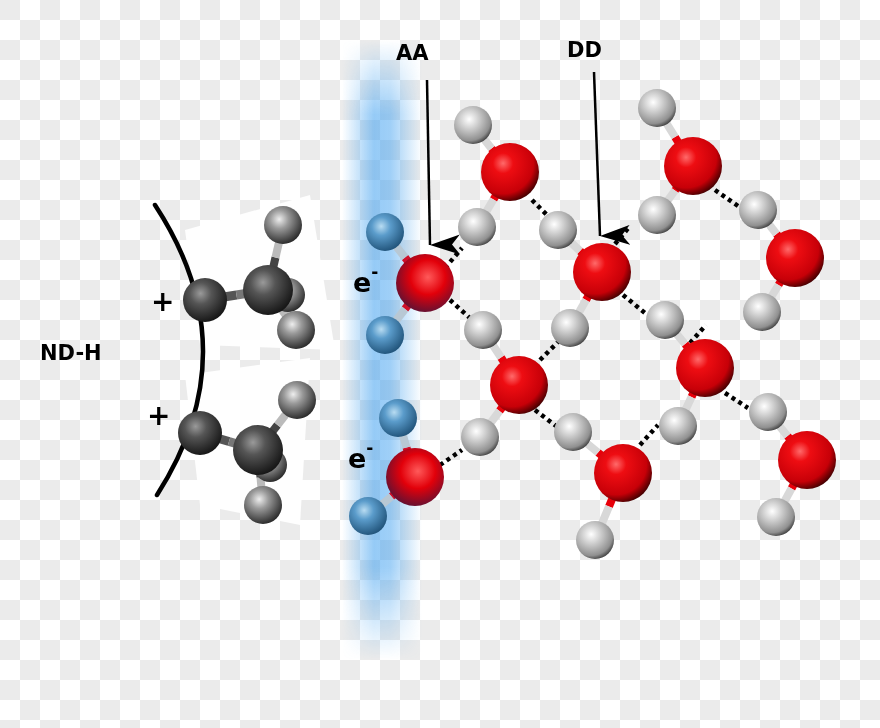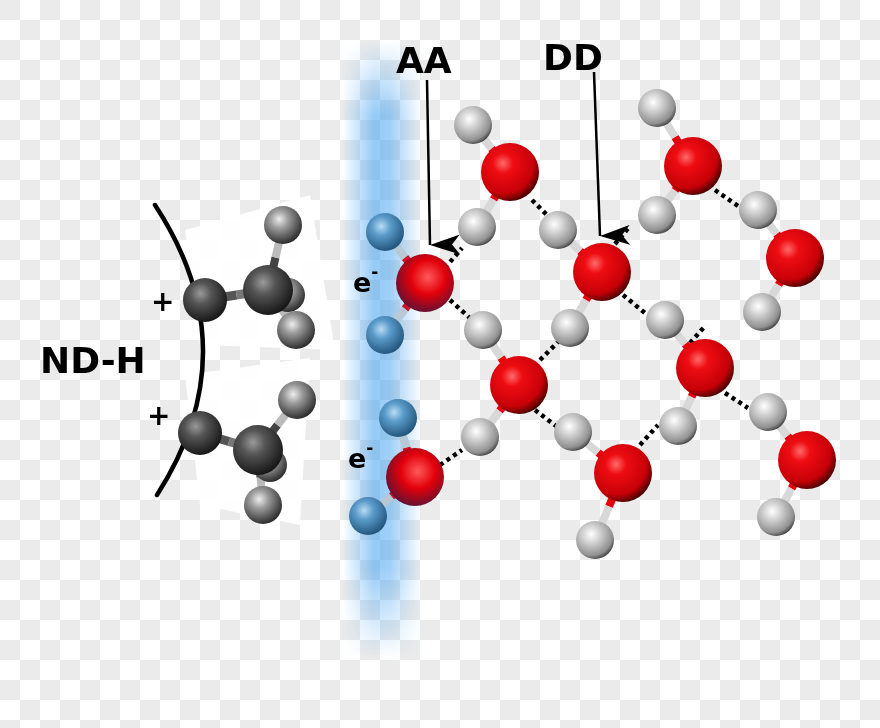--- a/index.html
+++ b/index.html
@@ -8,21 +8,21 @@
     background-color:#ffffff;
     background-image:
       linear-gradient(45deg, #ebebeb 25%, transparent 25%, transparent 75%, #ebebeb 75%),
       linear-gradient(45deg, #ebebeb 25%, transparent 25%, transparent 75%, #ebebeb 75%);
     background-size:40px 40px;
     background-position:20px 0, 0 20px;
     font-family:"DejaVu Sans", sans-serif;
   }
   #diagram { position:absolute; left:0; top:0; width:880px; height:728px; }
   .label { position:absolute; font-weight:bold; color:#000; font-family:"DejaVu Sans", sans-serif; line-height:1; }
-  .lbl-big { font-size:36px; }
+  .lbl-big { font-size:21px; }
   .lbl-plus { font-size:28px; }
   .lbl-e { font-size:27px; }
   .lbl-e sup { font-size:17px; position:relative; top:-4px; }
 </style>
 </head>
 <body>
 
 <svg id="diagram" viewBox="0 0 880 728" xmlns="http://www.w3.org/2000/svg">
   <defs>
     <radialGradient id="gO" cx="0.38" cy="0.35" r="0.7">
@@ -234,13 +234,13 @@
       <line x1="594" y1="72" x2="600" y2="236" stroke="#000" stroke-width="2.5" marker-end="url(#arrowHead)"></line>
     </g>
 </svg>
 
 <div class="label lbl-big" style="left:40px; top:343px;text-align:right;">ND-H</div>
 <div class="label lbl-plus" style="left:151px; top:288px;">+</div>
 <div class="label lbl-plus" style="left:147px; top:402px;">+</div>
 <div class="label lbl-e" style="left:353px; top:268px;"><span>e</span><sup>-</sup></div>
 <div class="label lbl-e" style="left:348px; top:444px;"><span>e</span><sup>-</sup></div>
 <div class="label lbl-big" style="left:396px; top:43px;">AA</div>
-<div class="label lbl-big" style="left:543px; top:40px;">DD</div>
+<div class="label lbl-big" style="left:567px; top:40px;">DD</div>
 
 </body></html>

